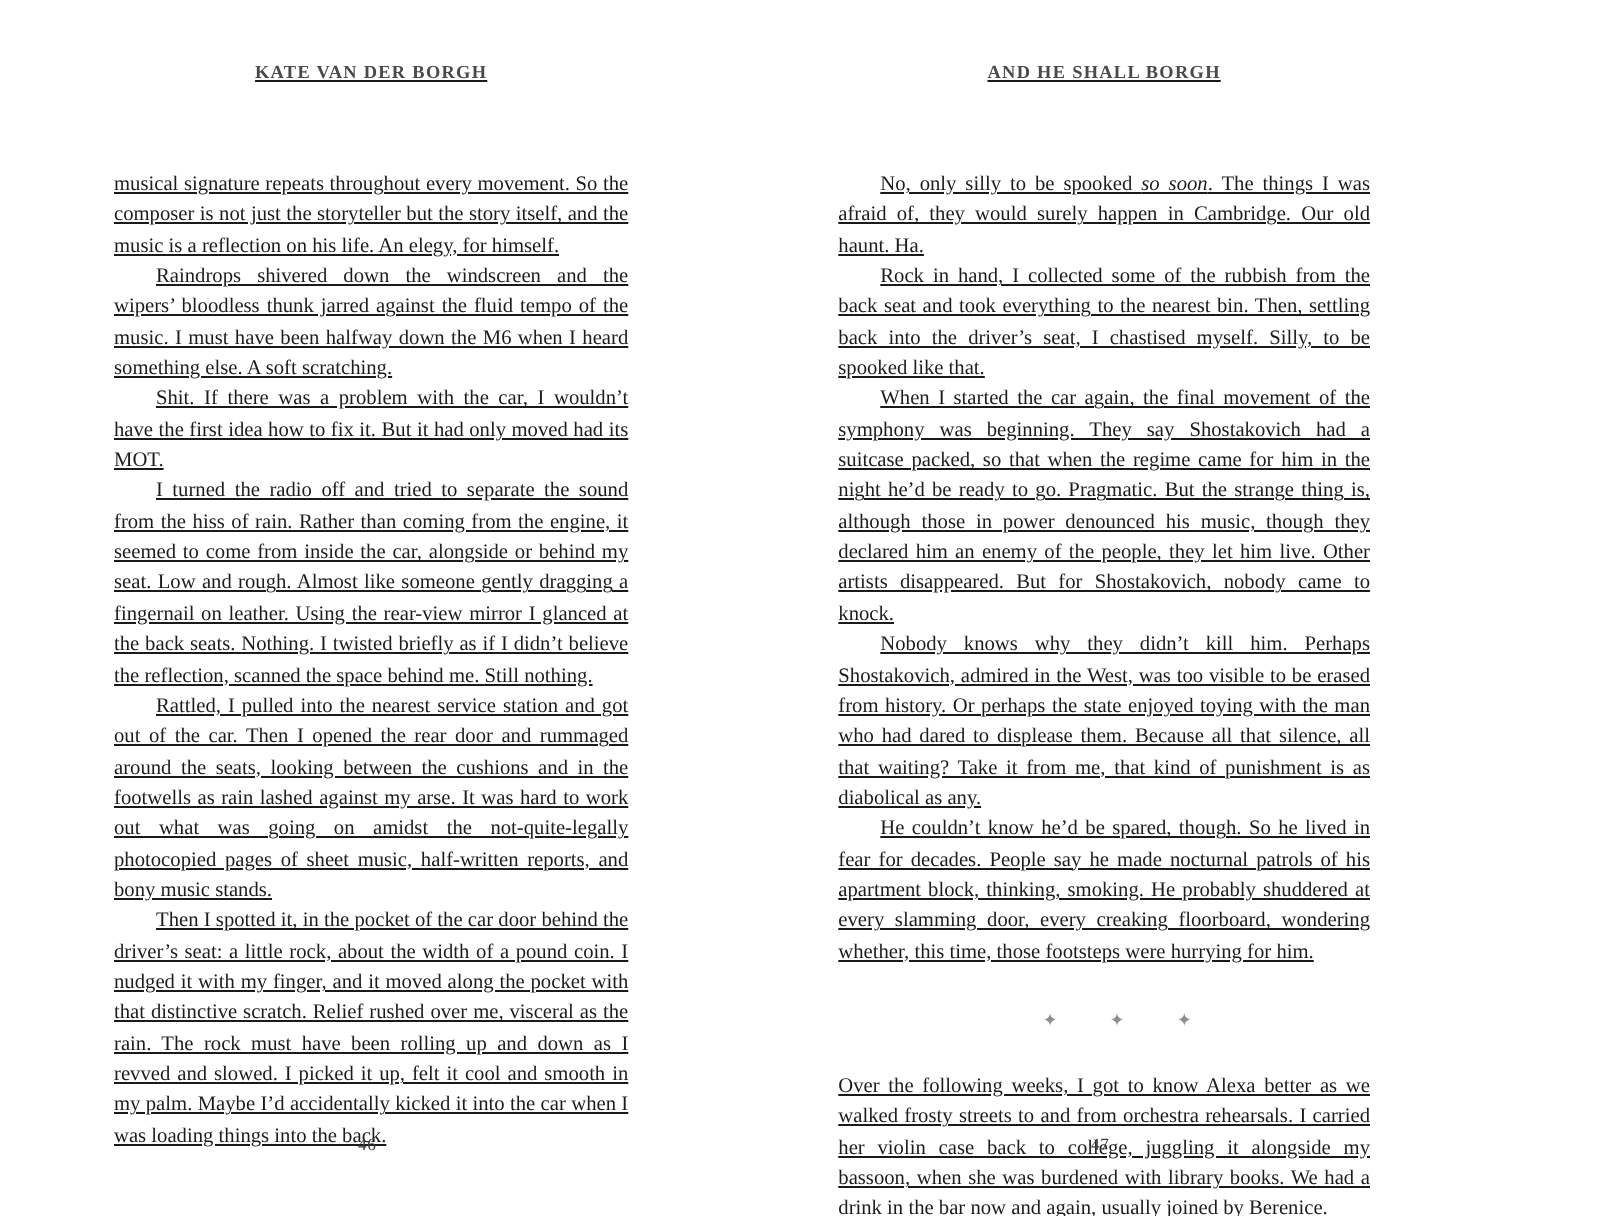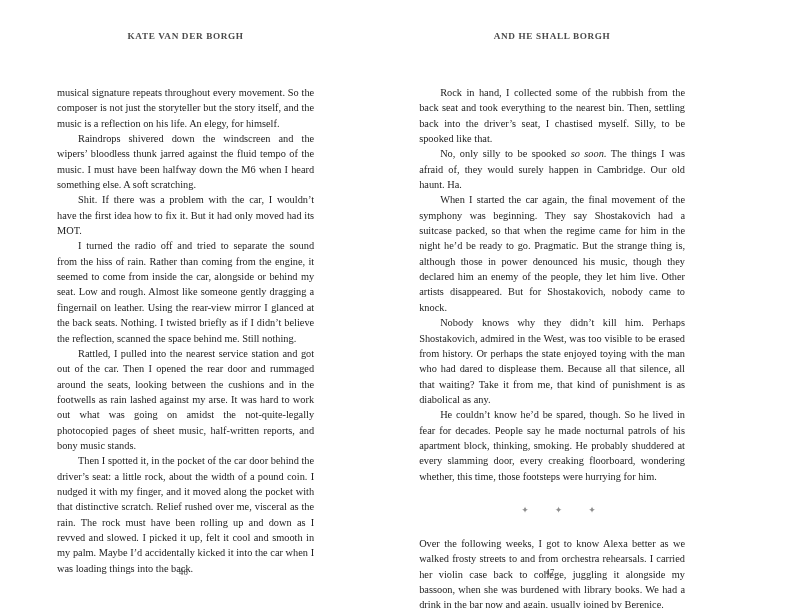--- a/index.html
+++ b/index.html
@@ -13,20 +13,21 @@
     font-family: "Liberation Serif", "DejaVu Serif", serif;
     color: #1a1a1a;
     overflow: hidden;
   }
   .spread {
     position: relative;
     width: 733px;
     height: 608px;
     display: flex;
     background: #ffffff;
+    text-decoration: underline;
   }
   .page {
     position: relative;
     width: 405px;
     height: 608px;
     box-sizing: border-box;
   }
   .page-left  { padding: 0 53px 0 57px; }
   .page-right { padding: 0 48px 0 52px; }
 
@@ -100,22 +101,22 @@
       <p>Then I spotted it, in the pocket of the car door behind the driver’s seat: a little rock, about the width of a pound coin. I nudged it with my finger, and it moved along the pocket with that distinctive scratch. Relief rushed over me, visceral as the rain. The rock must have been rolling up and down as I revved and slowed. I picked it up, felt it cool and smooth in my palm. Maybe I’d accidentally kicked it into the car when I was loading things into the back.</p>
     </div>
 
     <div class="folio">46</div>
   </div>
 
   <div class="page page-right">
     <div class="running-head">AND HE SHALL BORGH</div>
 
     <div class="textblock">
+      <p id="para-italic">No, only silly to be spooked <em>so soon</em>. The things I was afraid of, they would surely happen in Cambridge. Our old haunt. Ha.</p>
       <p>Rock in hand, I collected some of the rubbish from the back seat and took everything to the nearest bin. Then, settling back into the driver’s seat, I chastised myself. Silly, to be spooked like that.</p>
-      <p id="para-italic">No, only silly to be spooked <em>so soon</em>. The things I was afraid of, they would surely happen in Cambridge. Our old haunt. Ha.</p>
       <p>When I started the car again, the final movement of the symphony was beginning. They say Shostakovich had a suitcase packed, so that when the regime came for him in the night he’d be ready to go. Pragmatic. But the strange thing is, although those in power denounced his music, though they declared him an enemy of the people, they let him live. Other artists disappeared. But for Shostakovich, nobody came to knock.</p>
       <p>Nobody knows why they didn’t kill him. Perhaps Shostakovich, admired in the West, was too visible to be erased from history. Or perhaps the state enjoyed toying with the man who had dared to displease them. Because all that silence, all that waiting? Take it from me, that kind of punishment is as diabolical as any.</p>
       <p>He couldn’t know he’d be spared, though. So he lived in fear for decades. People say he made nocturnal patrols of his apartment block, thinking, smoking. He probably shuddered at every slamming door, every creaking floorboard, wondering whether, this time, those footsteps were hurrying for him.</p>
 
       <div class="ornament" id="ornament-row" style="color: rgb(142, 142, 142);"><span>✦</span><span>✦</span><span>✦</span></div>
 
       <p class="noindent">Over the following weeks, I got to know Alexa better as we walked frosty streets to and from orchestra rehearsals. I carried her violin case back to college, juggling it alongside my bassoon, when she was burdened with library books. We had a drink in the bar now and again, usually joined by Berenice.</p>
     </div>
 
     <div class="folio">47</div>

